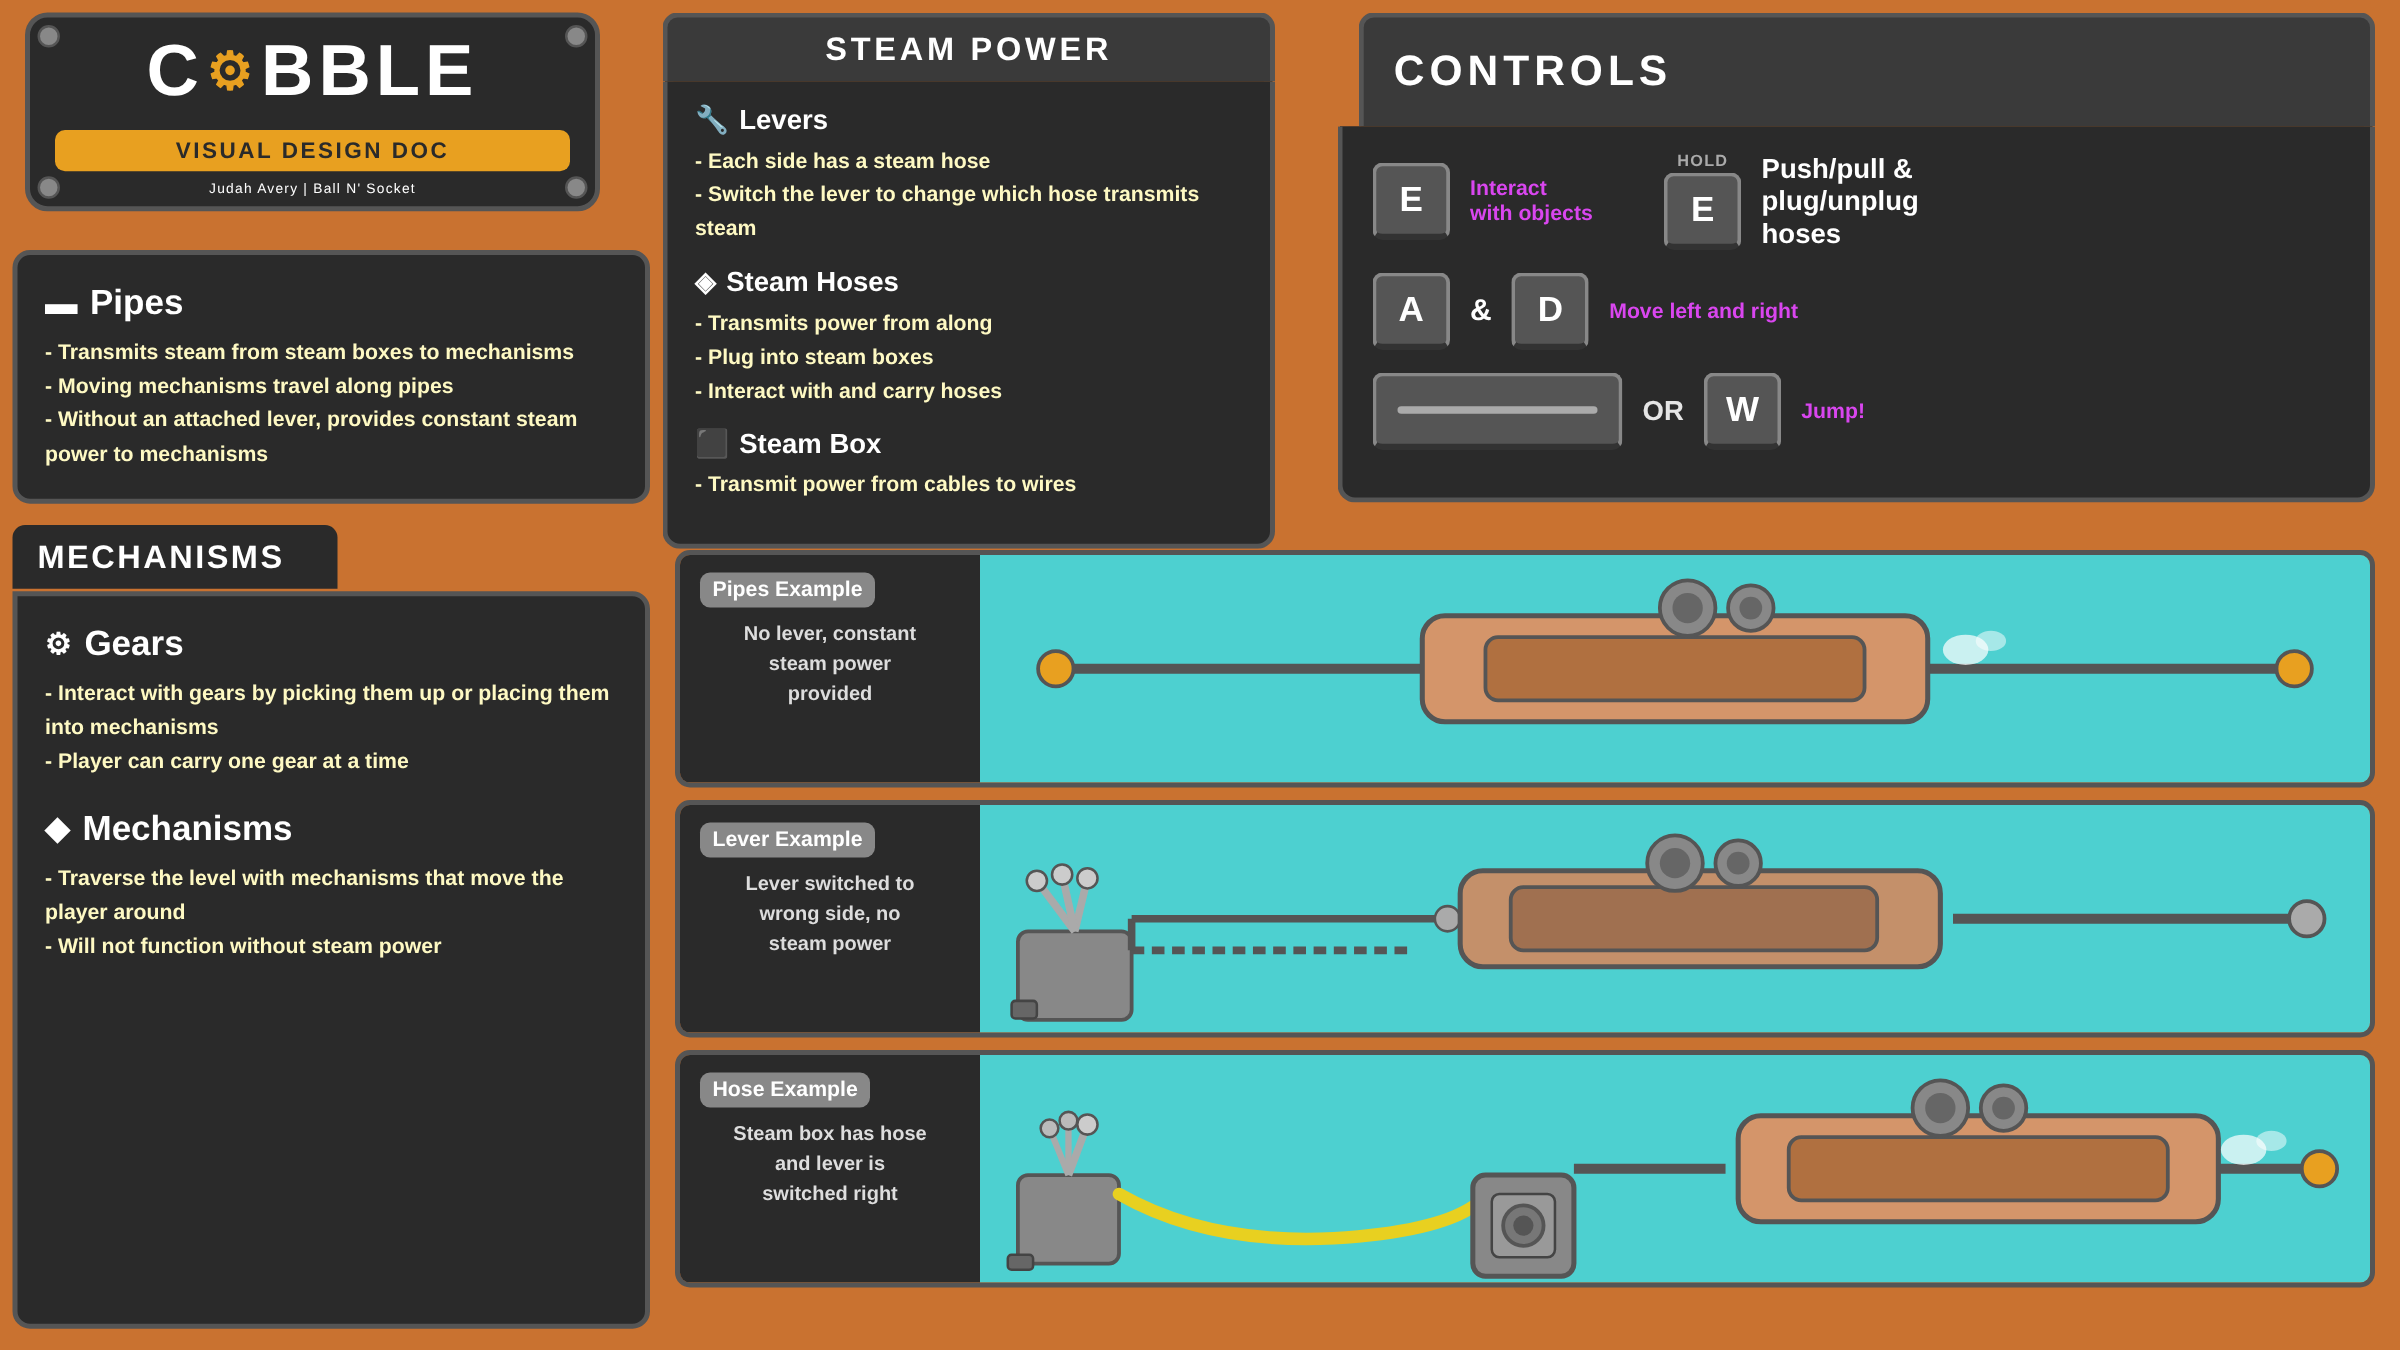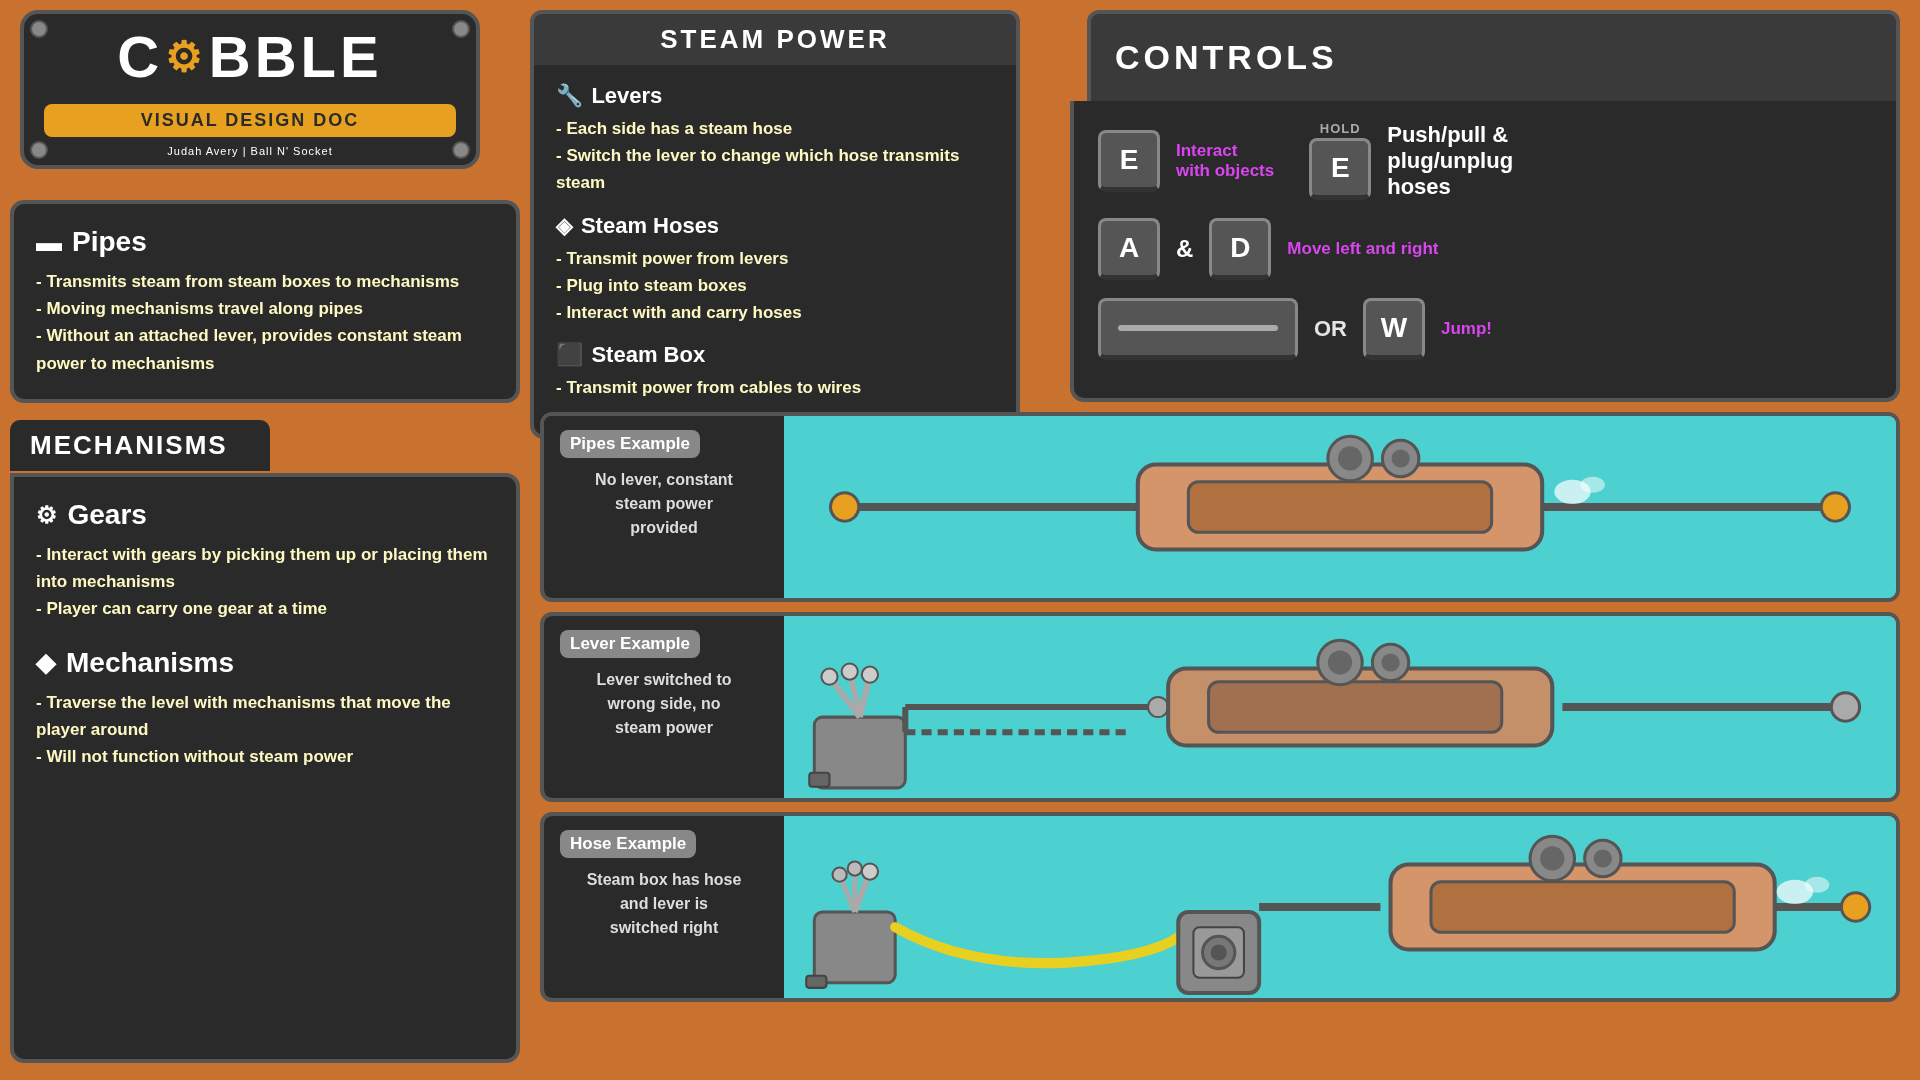--- a/index.html
+++ b/index.html
@@ -255,21 +255,21 @@
       font-size: 22px;
       font-weight: 900;
       color: white;
     }
     .ctrl-and { font-size: 24px; color: white; font-weight: 900; }
     .ctrl-or { font-size: 22px; color: #e5e5e5; font-weight: 900; }
 
     
     .examples-area {
       position: absolute;
-      top: 412px;
+      top: 440px;
       left: 540px;
       width: 1360px;
     }
     .example-row {
       display: flex;
       margin-bottom: 10px;
       border: 4px solid #555;
       border-radius: 12px;
       overflow: hidden;
       height: 190px;
@@ -390,21 +390,21 @@
         <div>- Switch the lever to change which hose transmits steam</div>
       </div>
     </div>
 
     <div class="steam-subsection">
       <div class="steam-sub-title">
         <span>◈</span>
         <span>Steam Hoses</span>
       </div>
       <div class="section-body">
-        <div>- Transmit power from levers</div>
+        <div>- Transmits power from along</div>
         <div>- Plug into steam boxes</div>
         <div>- Interact with and carry hoses</div>
       </div>
     </div>
 
     <div class="steam-subsection">
       <div class="steam-sub-title">
         <span>⬛</span>
         <span>Steam Box</span>
       </div>
@@ -417,21 +417,21 @@
 
 <div class="controls-section">
   <div class="controls-header">
     <div class="controls-header-text">CONTROLS</div>
   </div>
   <div class="controls-body">
 
     <div class="control-row">
       <div class="key-btn">E</div>
       <div class="control-label">Interact<br>with objects</div>
-      <div style="margin-left:19px; text-align:center;">
+      <div style="margin-left:41px; text-align:center;">
         <div class="hold-label">HOLD</div>
         <div class="key-btn">E</div>
       </div>
       <div class="control-label-sm">Push/pull &amp;<br>plug/unplug<br>hoses</div>
     </div>
 
     <div class="control-row">
       <div class="key-btn">A</div>
       <div class="ctrl-and">&amp;</div>
       <div class="key-btn">D</div>

